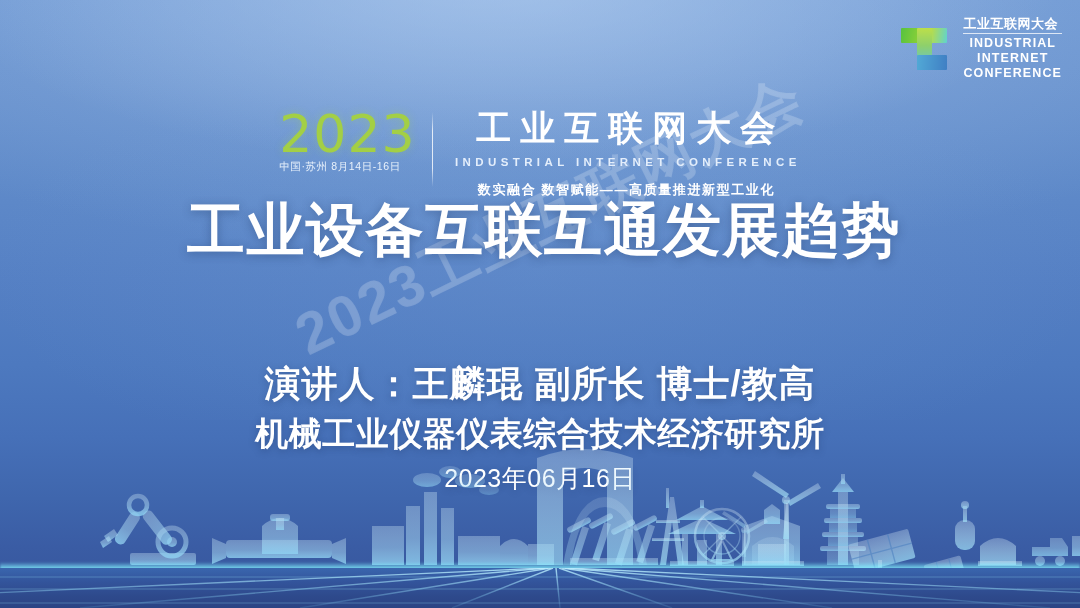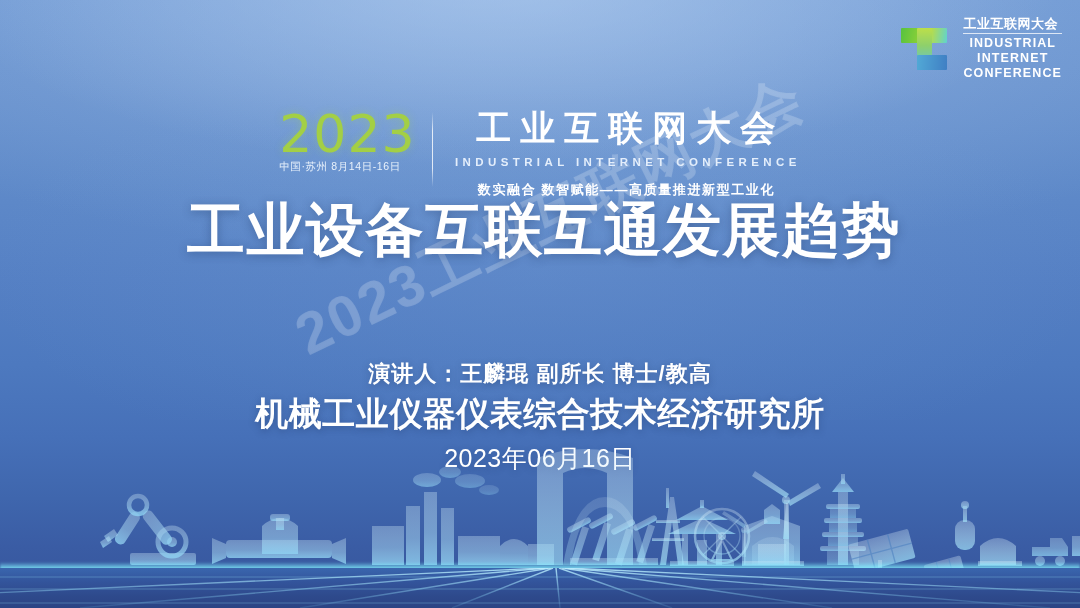--- a/index.html
+++ b/index.html
@@ -195,21 +195,21 @@
 
   
   .speaker {
     position: absolute;
     left: 0; right: 0;
     top: 358px;
     text-align: center;
     color: #ffffff;
   }
   .speaker .line1 {
-    font-size: 22px;
+    font-size: 36px;
     font-weight: 700;
     letter-spacing: 1px;
     line-height: 1.45;
     text-shadow: 0 2px 7px rgba(25,50,95,0.35);
   }
   .speaker .line2 {
     font-size: 33px;
     font-weight: 700;
     letter-spacing: 0.5px;
     line-height: 1.45;

